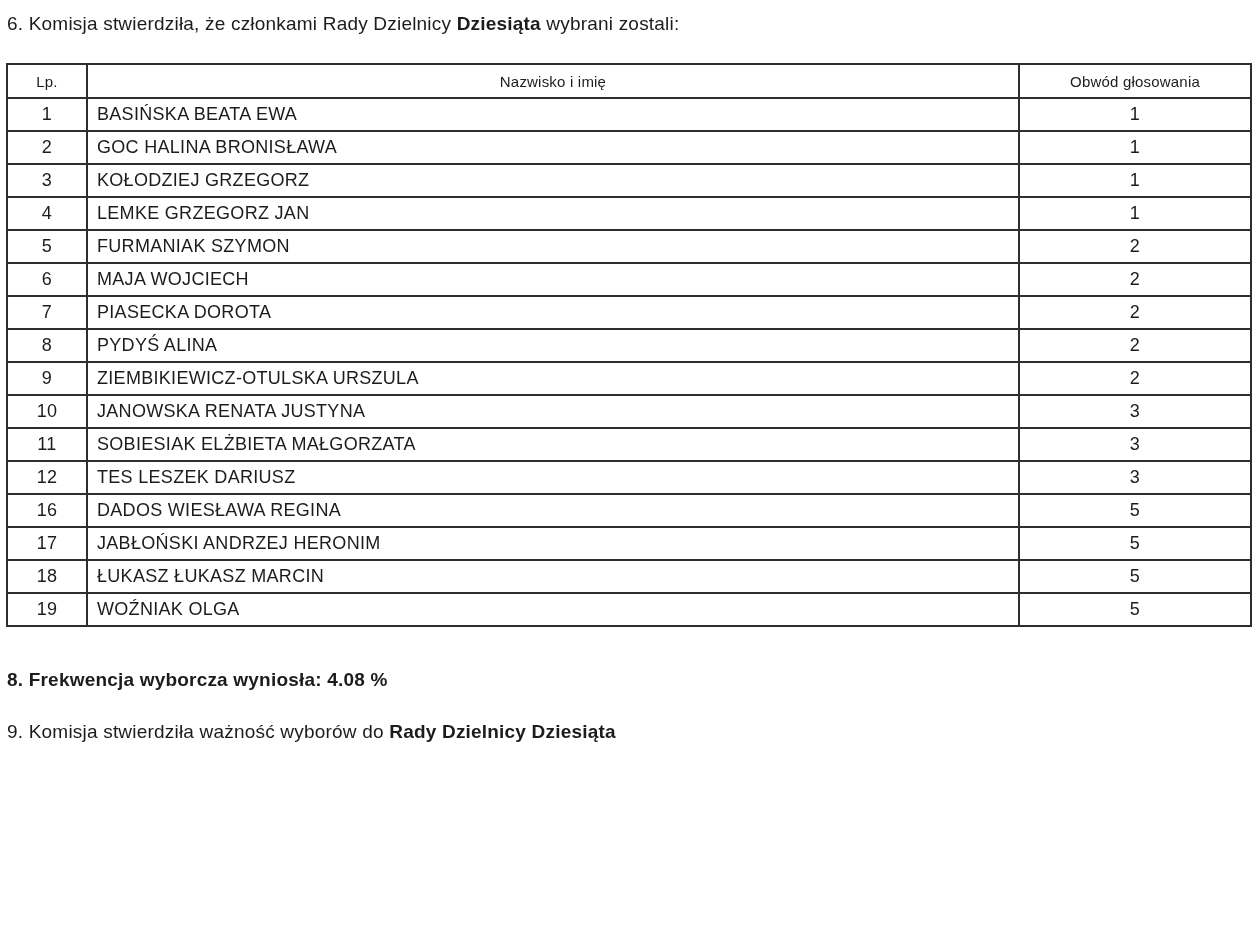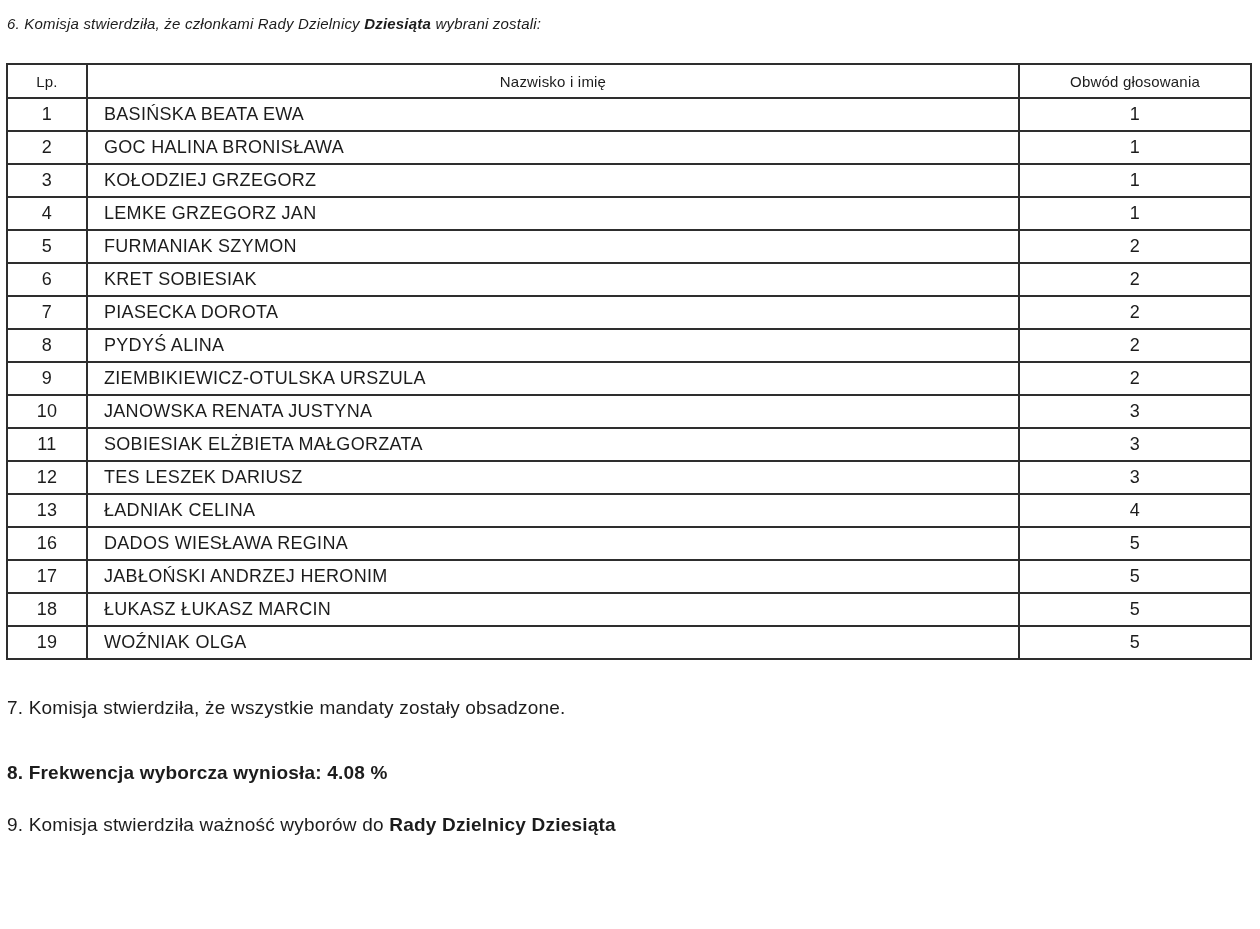--- a/index.html
+++ b/index.html
@@ -11,25 +11,24 @@
     width: 1260px;
     height: 929px;
     font-family: "Liberation Sans", sans-serif;
     color: #1c1c1c;
     overflow: hidden;
   }
   .doc {
     padding: 10px 6px 0 6px;
   }
   .heading {
-    font-size: 15px;
+    font-size: 19px;
     line-height: 24px;
     margin: 2px 0 0 1px;
     letter-spacing: 0.2px;
-    font-style: italic;
   }
   .bold { font-weight: bold; }
 
   table.results {
     border-collapse: collapse;
     table-layout: fixed;
     width: 1244px;
     margin: 27px 4px 0 0;
   }
   table.results th,
@@ -51,21 +50,21 @@
     letter-spacing: 0.3px;
   }
   col.c-lp { width: 80px; }
   col.c-name { width: 932px; }
   col.c-district { width: 232px; }
   td.lp-cell {
     text-align: center;
     font-size: 17px;
   }
   td.name-cell {
-    padding-left: 16px;
+    padding-left: 9px;
     text-align: left;
   }
   td.district-cell {
     text-align: center;
     font-size: 17px;
   }
 
   .point {
     font-size: 19px;
     line-height: 24px;
@@ -117,21 +116,21 @@
         <td class="name-cell">LEMKE GRZEGORZ JAN</td>
         <td class="district-cell">1</td>
       </tr>
       <tr>
         <td class="lp-cell">5</td>
         <td class="name-cell">FURMANIAK SZYMON</td>
         <td class="district-cell">2</td>
       </tr>
       <tr>
         <td class="lp-cell">6</td>
-        <td class="name-cell">KRET SOBIESIAK</td>
+        <td class="name-cell">MAJA WOJCIECH</td>
         <td class="district-cell">2</td>
       </tr>
       <tr>
         <td class="lp-cell">7</td>
         <td class="name-cell">PIASECKA DOROTA</td>
         <td class="district-cell">2</td>
       </tr>
       <tr>
         <td class="lp-cell">8</td>
         <td class="name-cell">PYDYŚ ALINA</td>
@@ -151,25 +150,20 @@
         <td class="lp-cell">11</td>
         <td class="name-cell">SOBIESIAK ELŻBIETA MAŁGORZATA</td>
         <td class="district-cell">3</td>
       </tr>
       <tr>
         <td class="lp-cell">12</td>
         <td class="name-cell">TES LESZEK DARIUSZ</td>
         <td class="district-cell">3</td>
       </tr>
       <tr>
-        <td class="lp-cell">13</td>
-        <td class="name-cell">ŁADNIAK CELINA</td>
-        <td class="district-cell">4</td>
-      </tr>
-      <tr>
         <td class="lp-cell">16</td>
         <td class="name-cell">DADOS WIESŁAWA REGINA</td>
         <td class="district-cell">5</td>
       </tr>
       <tr>
         <td class="lp-cell">17</td>
         <td class="name-cell">JABŁOŃSKI ANDRZEJ HERONIM</td>
         <td class="district-cell">5</td>
       </tr>
       <tr>
@@ -178,19 +172,18 @@
         <td class="district-cell">5</td>
       </tr>
       <tr>
         <td class="lp-cell">19</td>
         <td class="name-cell">WOŹNIAK OLGA</td>
         <td class="district-cell">5</td>
       </tr>
     </tbody>
   </table>
 
-  <p class="point point-7">7. Komisja stwierdziła, że wszystkie mandaty zostały obsadzone.</p>
 
   <p class="point point-8">8. Frekwencja wyborcza wyniosła: 4.08 %</p>
 
   <p class="point point-9"><span>9. Komisja stwierdziła ważność wyborów do </span><span class="bold">Rady Dzielnicy Dziesiąta</span></p>
 
 </div>
 
 </body></html>

